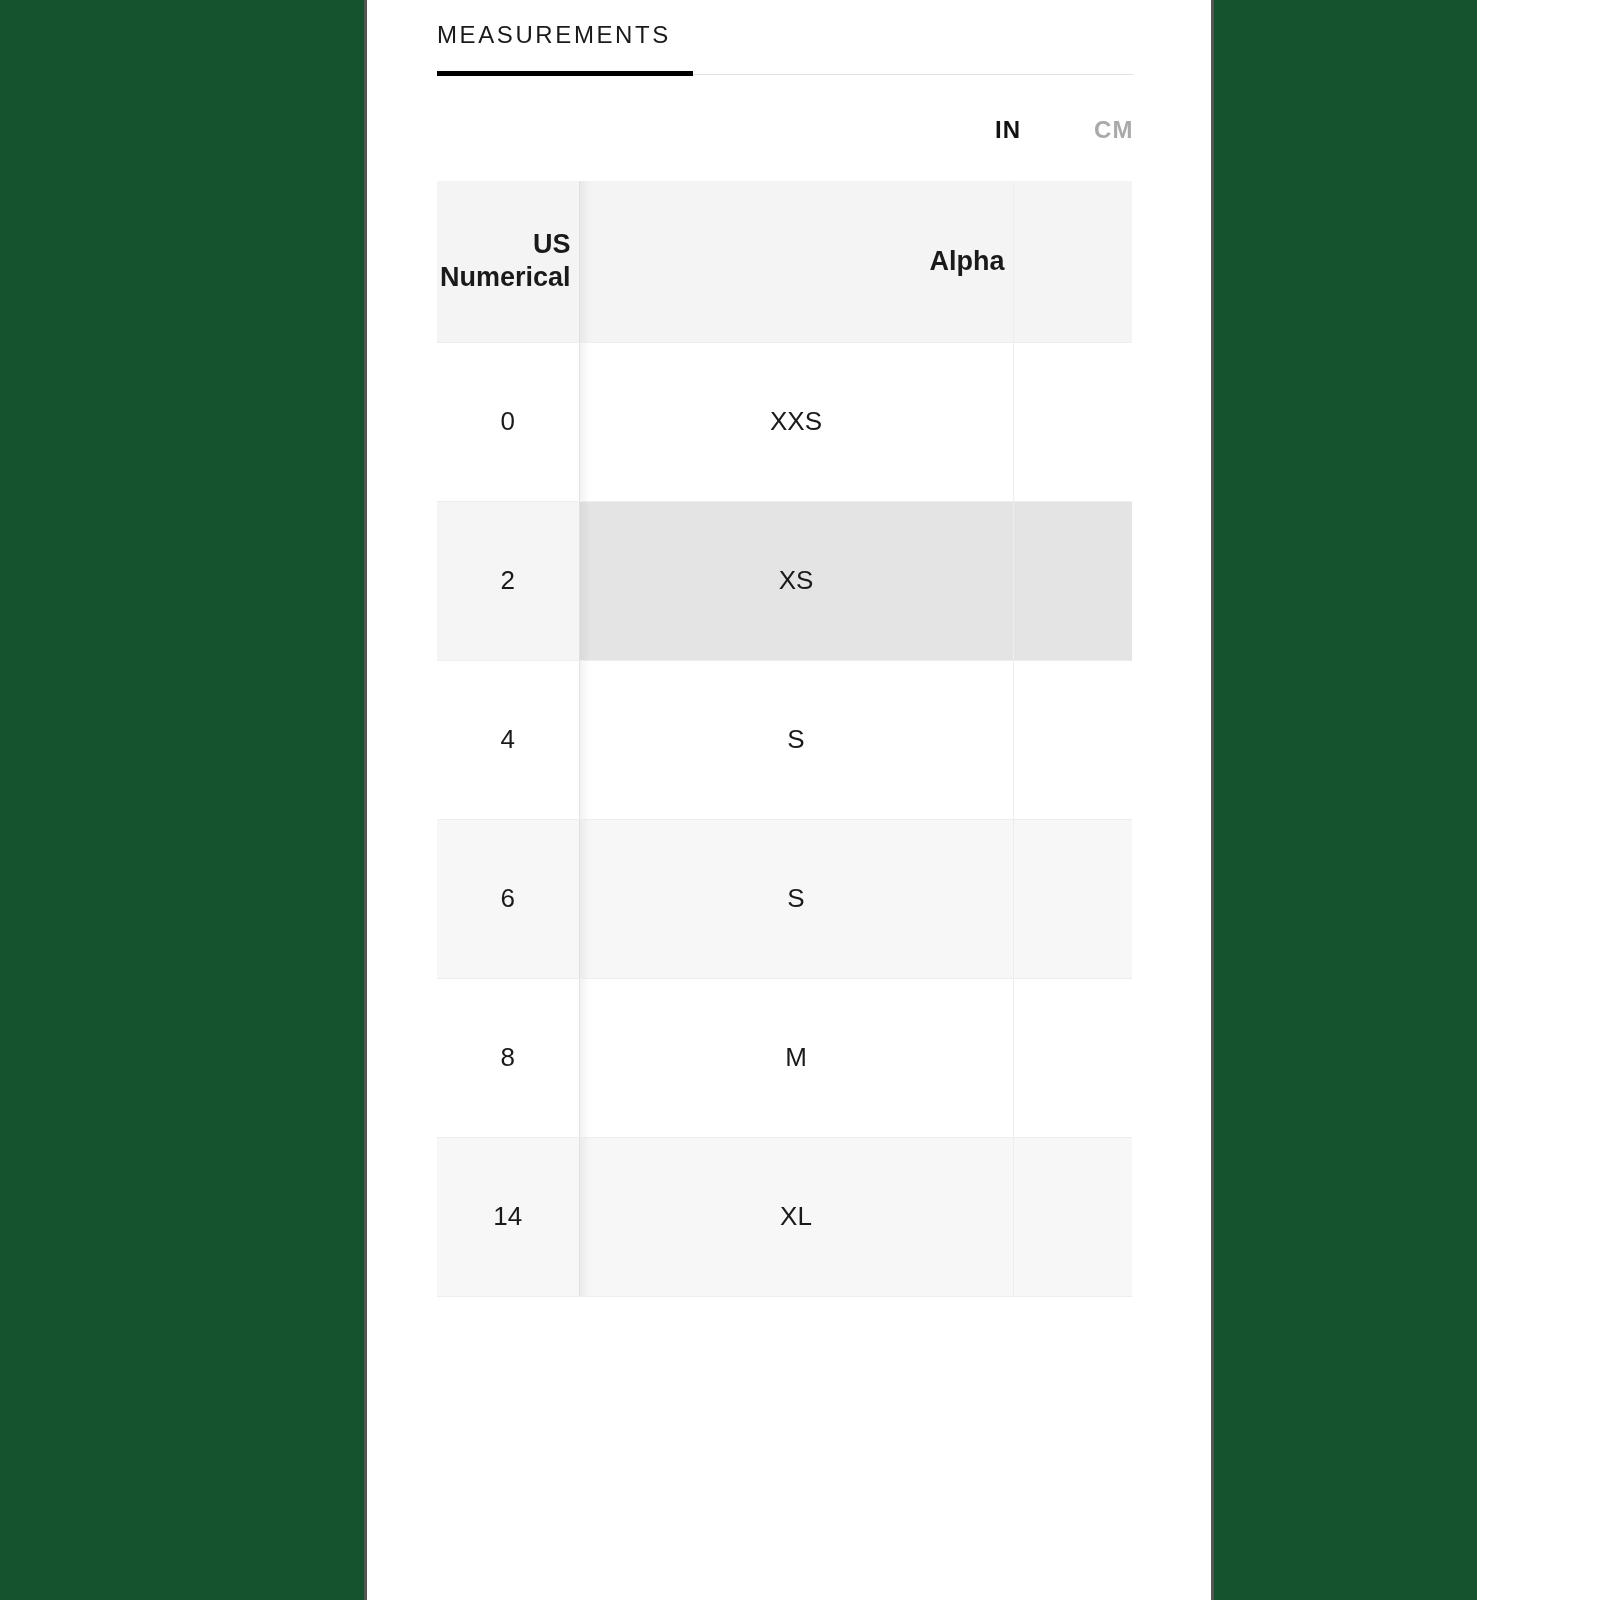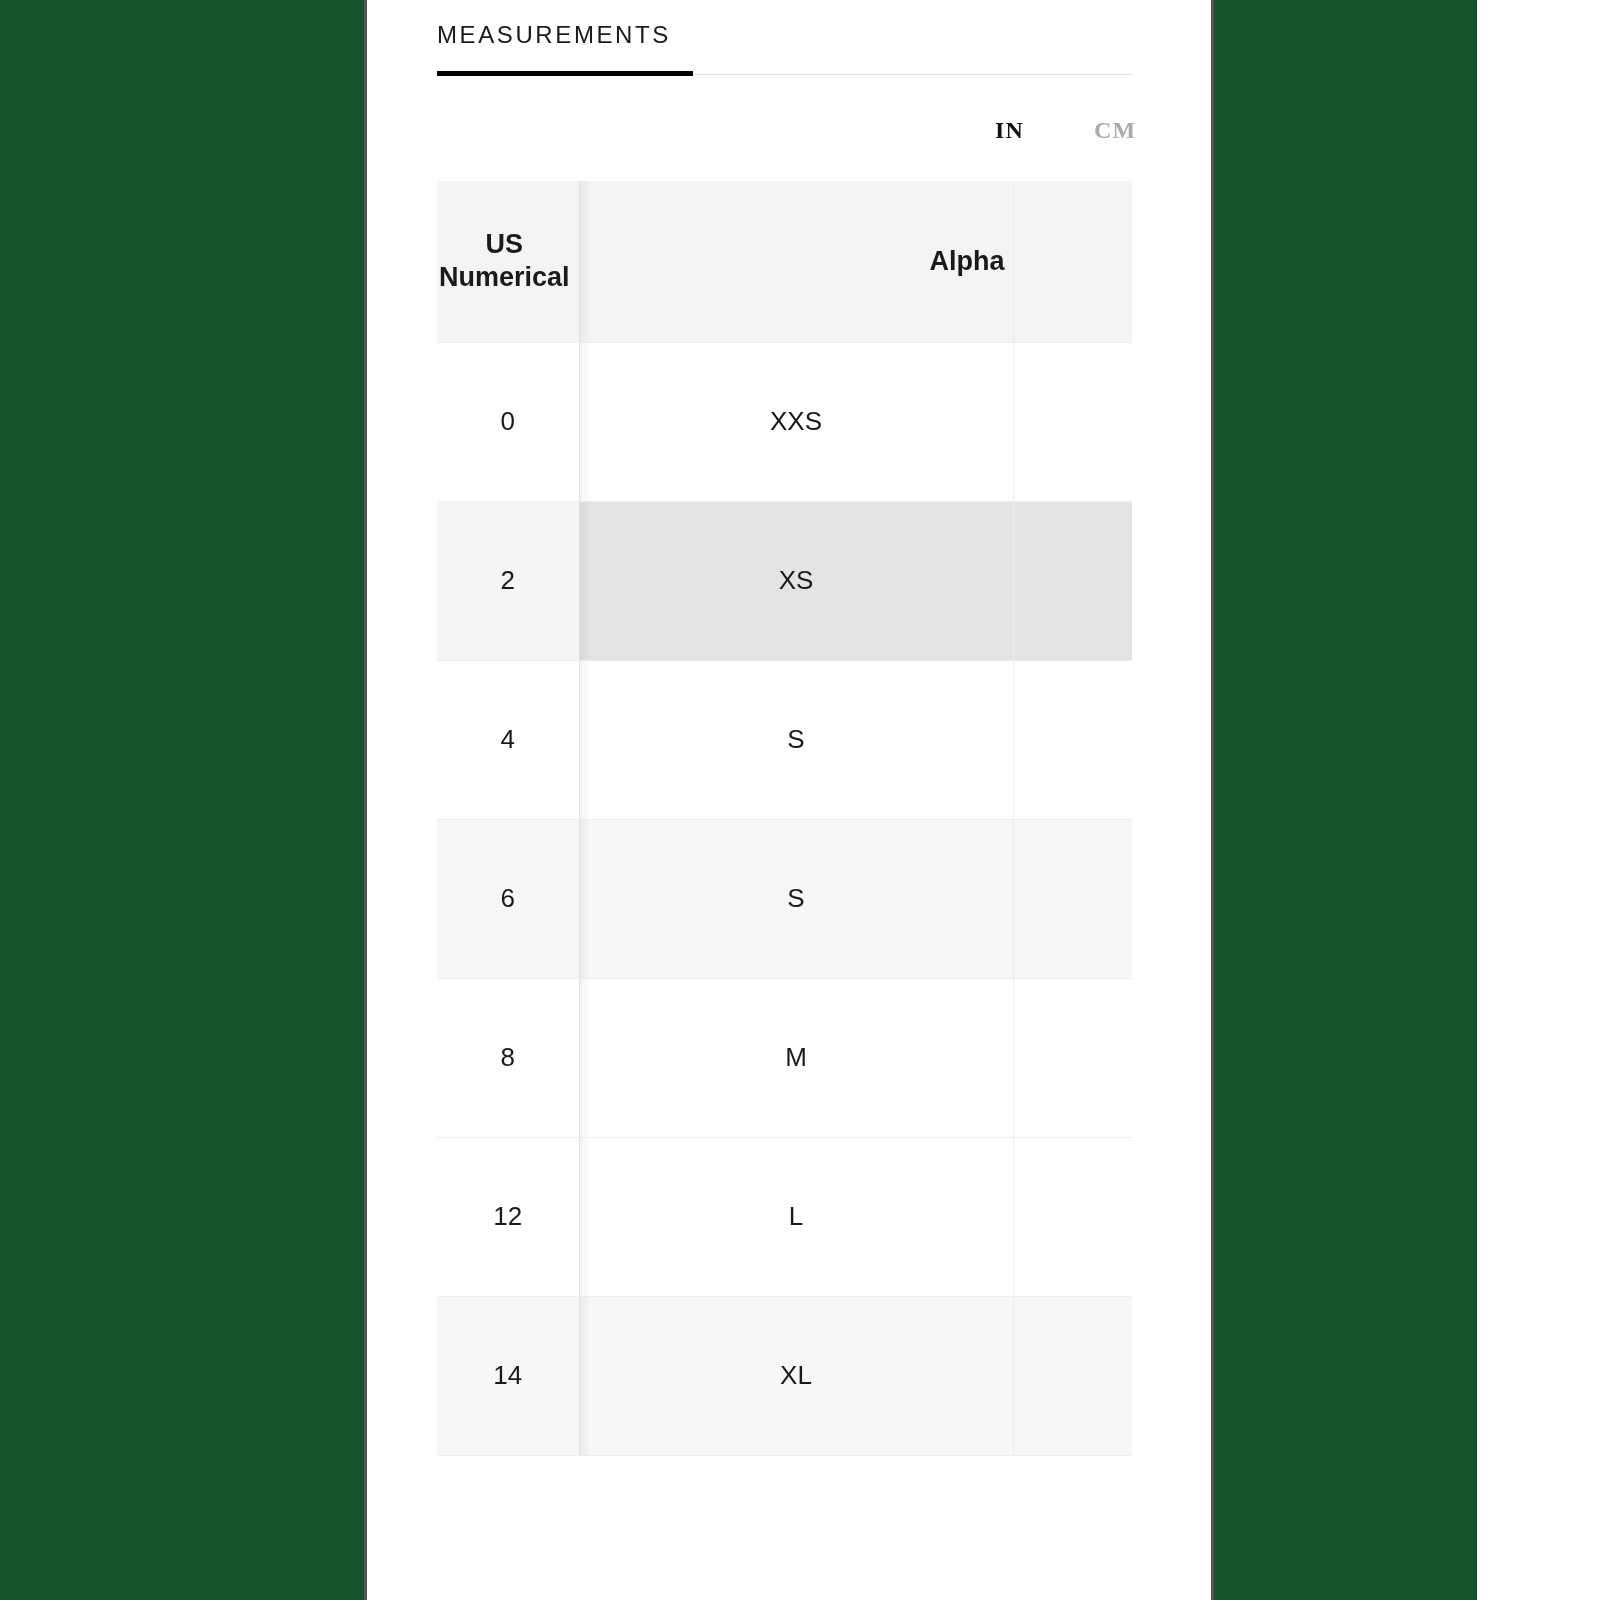--- a/index.html
+++ b/index.html
@@ -77,21 +77,20 @@
     background: #000000;
   }
 
   
   .units {
     position: absolute;
     top: 113px;
     left: 600px;
     width: 166px;
     height: 34px;
-    font-family: Liberation Serif, serif;
   }
   .unit {
     position: absolute;
     top: 0;
     font-size: 24px;
     font-weight: 700;
     letter-spacing: 1.2px;
     line-height: 34px;
     cursor: pointer;
   }
@@ -130,21 +129,21 @@
   }
 
   .size-table thead th {
     background: #f4f4f4;
     font-weight: 700;
     font-size: 27px;
     text-align: right;
     height: 161px;
   }
   .size-table thead th.col-num {
-    text-align: center;
+    text-align: right;
     padding-left: 1px;
     line-height: 1.22;
   }
 
   
   .col-num {
     position: relative;
     z-index: 2;
   }
   .col-num::after {
@@ -226,25 +225,20 @@
             <tr class="even">
               <td class="col-num">6</td>
               <td>S</td>
               <td></td>
             </tr>
             <tr class="odd">
               <td class="col-num">8</td>
               <td>M</td>
               <td></td>
             </tr>
-            <tr class="odd">
-              <td class="col-num">12</td>
-              <td>L</td>
-              <td></td>
-            </tr>
             <tr class="even">
               <td class="col-num">14</td>
               <td>XL</td>
               <td></td>
             </tr>
           </tbody>
       </table>
     </div>
 
   </div>

